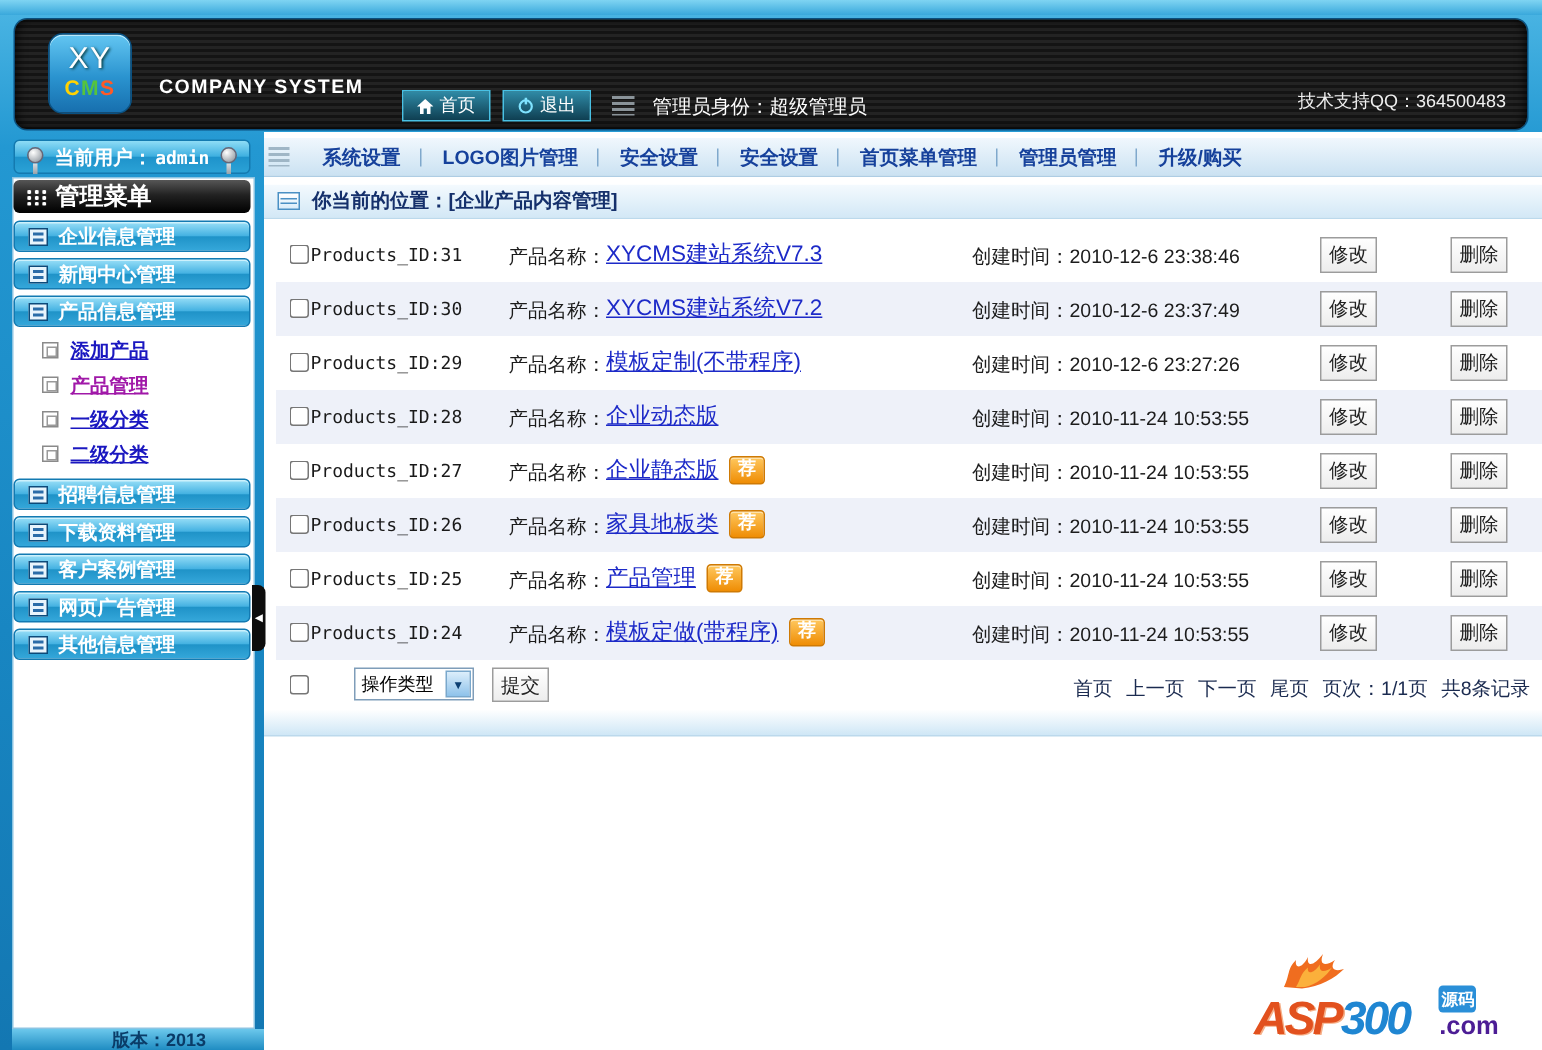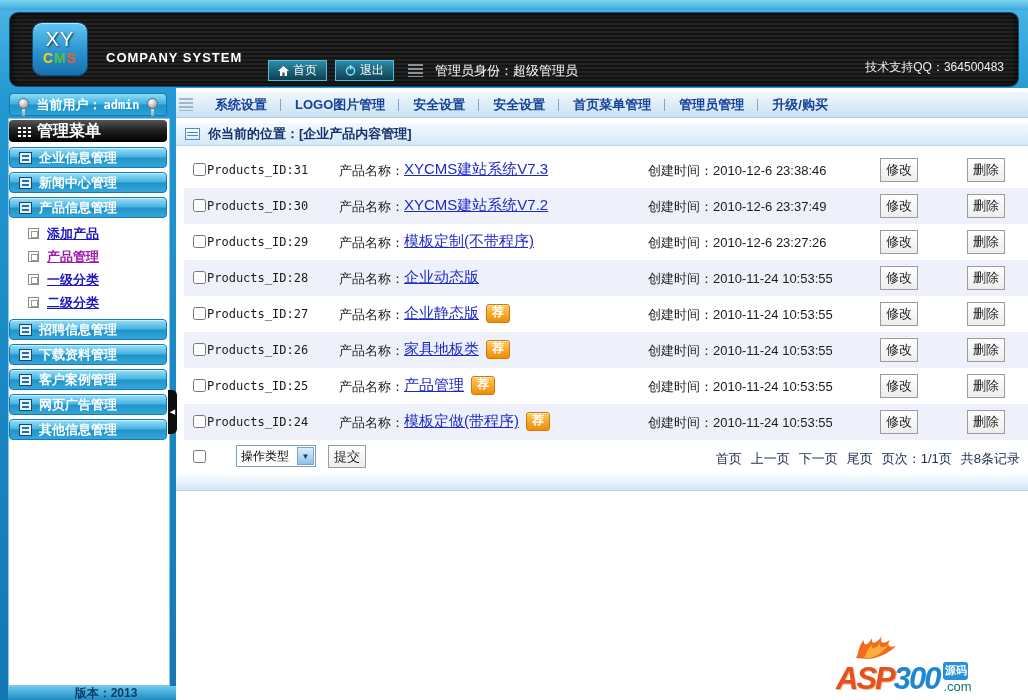--- a/index.html
+++ b/index.html
@@ -130,24 +130,24 @@
                   background:linear-gradient(180deg,#ffffff,#cfe7f6); border-bottom:1px solid #bcd9ec; }
 
   
   .asp-logo { position:absolute; right:12px; bottom:6px; width:180px; height:58px; }
   .flame { position:absolute; left:14px; top:-2px; }
   .asp-row { position:absolute; left:0; bottom:0; display:flex; align-items:flex-end;justify-content:center; }
   .asp-word { font-size:31px; font-weight:bold; font-style:italic; color:#e2511e;
               letter-spacing:-2px; text-shadow:1px 1px 0 #f6b089; line-height:1; }
   .num-word { font-size:31px; font-weight:bold; font-style:italic; color:#1f86d2;
               letter-spacing:-2px; line-height:1; }
-  .asp-right { display:flex; flex-direction:column; align-items:flex-start; margin-left:4px; }
+  .asp-right { display:flex; flex-direction:column; align-items:flex-start; margin-left:20px; }
   .yuanma-box { width:25px; height:18px; background:#2a8fd8; border-radius:3px; color:#fff;
                 font-size:11px; font-weight:bold; display:flex; align-items:center; justify-content:center; }
-  .com-word { font-size:13px; font-weight:normal; color:#0f766e; line-height:1.1; }
+  .com-word { font-size:17px; font-weight:bold; color:#4c1d95; line-height:1.1; }
 </style>
 </head>
 <body>
 
 <div class="top-strip"></div>
 
 <div class="header">
   <div class="logo-badge">
     <span class="logo-xy">XY</span>
     <span class="logo-cms"><span class="c">C</span><span class="m">M</span><span class="s">S</span></span>

